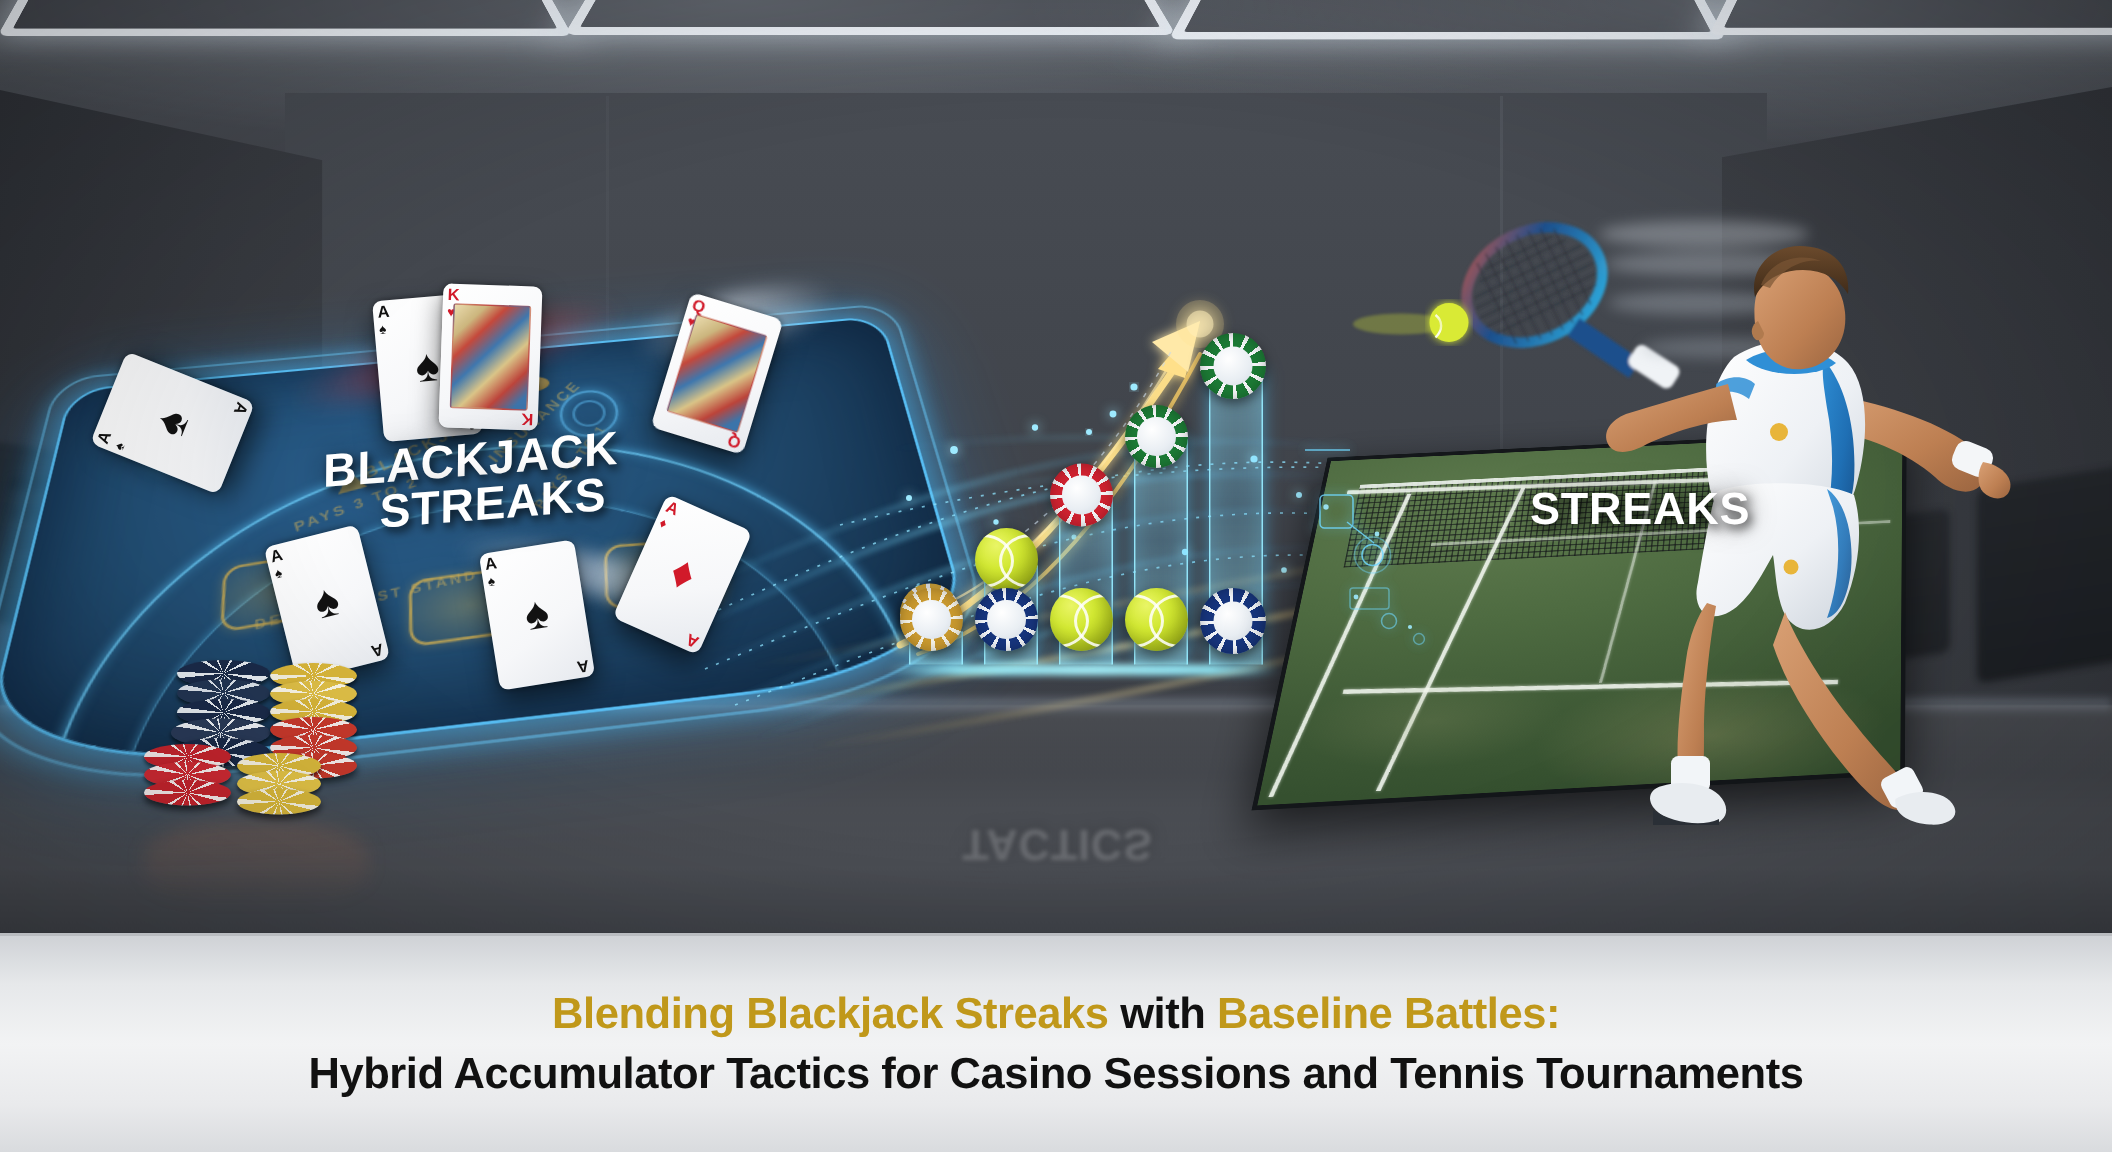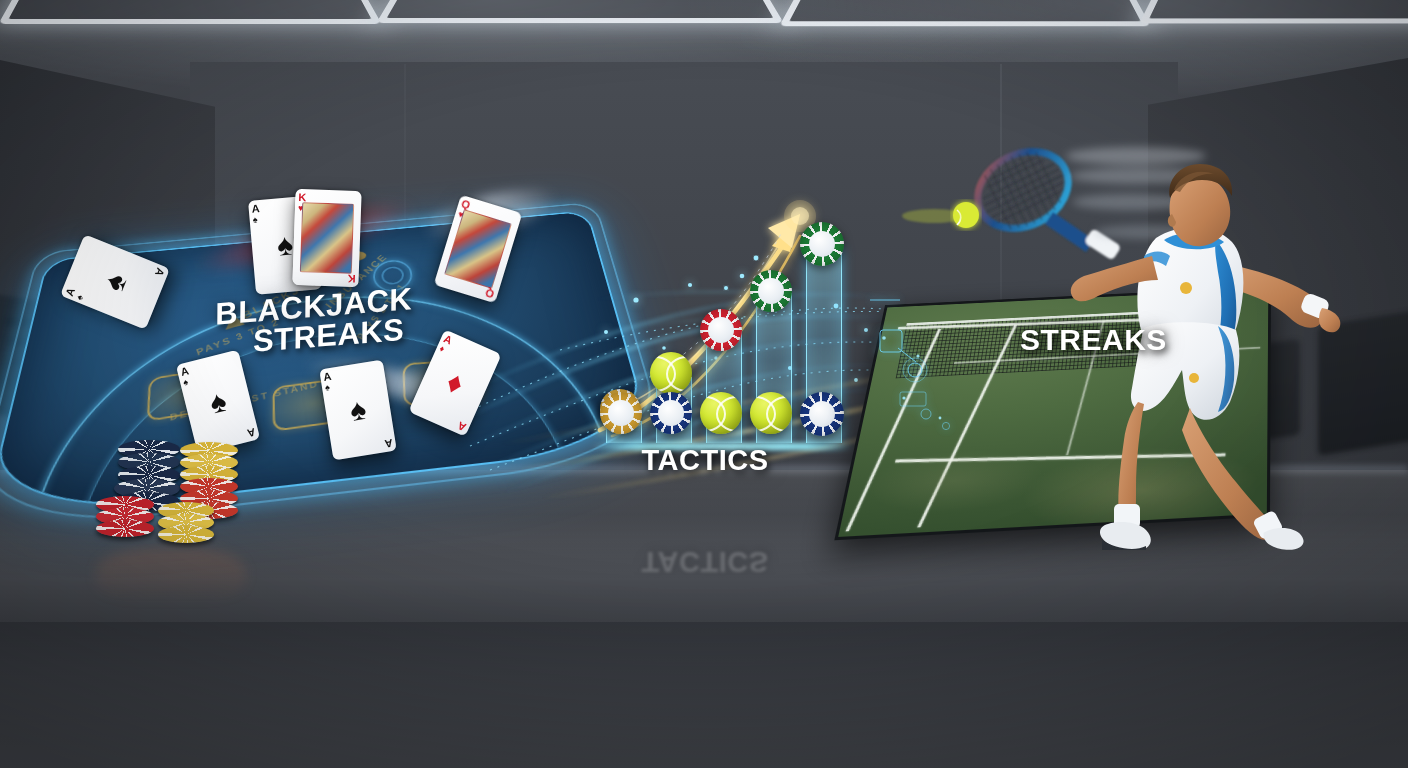--- a/index.html
+++ b/index.html
@@ -578,21 +578,20 @@
   <div class="chipstack" style="left:96px; top:548px; width:150px; height:56px;
               background:linear-gradient(180deg, rgba(200,120,80,.22), rgba(120,120,140,0));
               filter:blur(6px); border-radius:40%;"></div>
 
   <div class="bj-label">
     <span>BLACKJACK</span>
     <span class="l2">STREAKS</span>
   </div>
 
   <div class="center-label">
-    <div>TACTICS</div>
     <div class="mirror">TACTICS</div>
   </div>
 
   <div class="tennis-wrap">
     <div class="court">
       <div class="court-net"></div>
       <div class="court-line" style="left:4%; top:11%; width:86%; height:3px; transform:rotate(1deg);"></div>
       <div class="court-line" style="left:8%; top:12%; width:3px; height:86%; transform:skewX(-14deg);"></div>
       <div class="court-line" style="left:26%; top:12%; width:3px; height:86%; transform:skewX(-17deg);"></div>
       <div class="court-line" style="left:10%; top:72%; width:80%; height:3px; transform:rotate(2deg);"></div>
@@ -735,14 +734,20 @@
       <path d="M 1053 212 L 1094 240 L 1086 252 L 1045 224 Z" fill="#1d4f8c"></path>
       <rect x="1086" y="236" width="34" height="17" rx="5" fill="#f0f3f6" transform="rotate(33 1103 244)"></rect>
     </g>
     <circle cx="966" cy="215" r="13" fill="#d9ea34" filter="url(#ballglow)"></circle>
     <path d="M 957 210 C 962 214, 962 220, 957 225" stroke="#fff" stroke-width="1.6" fill="none" opacity=".9"></path>
     <ellipse cx="934" cy="216" rx="32" ry="7" fill="#d9ea34" opacity=".3" filter="url(#mb2)"></ellipse>
   </svg>
 
   <div class="vignette"></div>
 
+  <div class="caption">
+    <div class="cap-line1">
+      <span class="gold">Blending Blackjack Streaks</span><span> with </span><span class="gold">Baseline Battles:</span>
+    </div>
+    <div class="cap-line2">Hybrid Accumulator Tactics for Casino Sessions and Tennis Tournaments</div>
+  </div>
 
 </div>
 
 </body></html>

